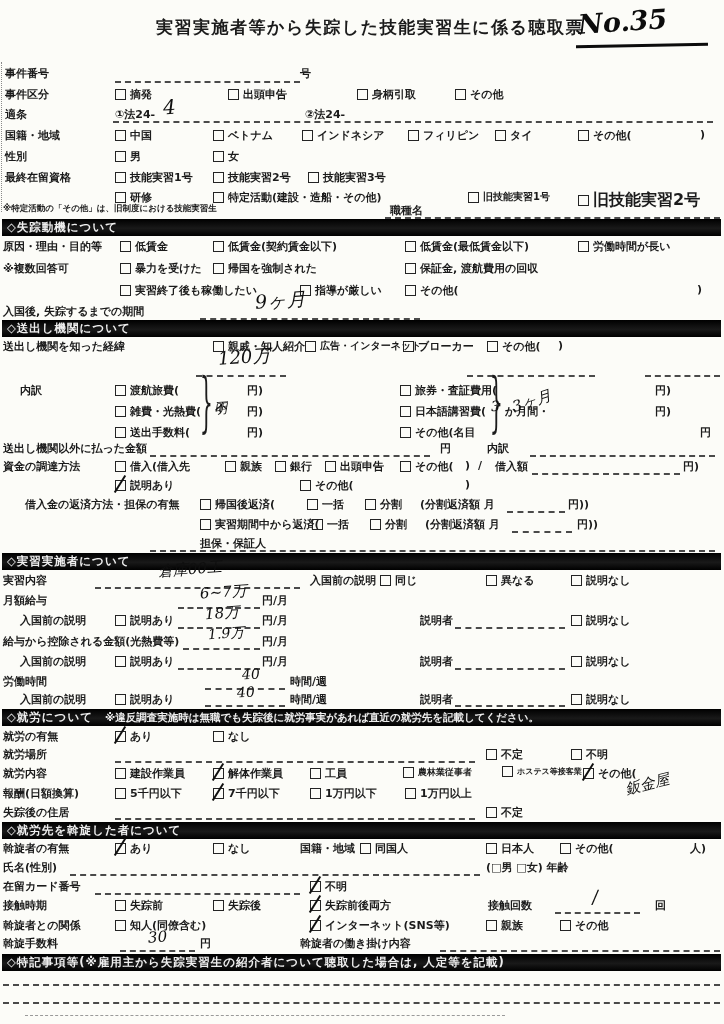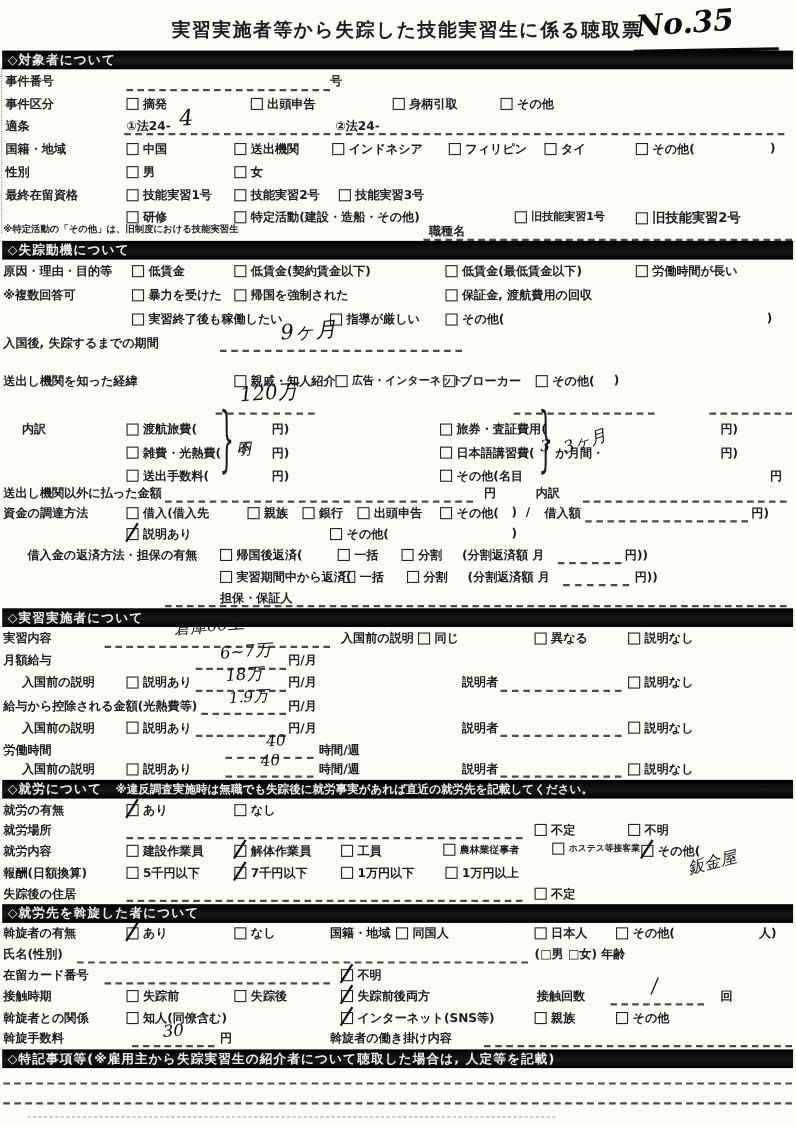--- a/index.html
+++ b/index.html
@@ -34,23 +34,20 @@
 </head>
 <body>
 
 <div class="page">
 
   <div class="title">実習実施者等から失踪した技能実習生に係る聴取票</div>
   <div class="no-hw">No.35</div>
   <div class="no-ul"></div>
   <div class="vline"></div>
 
-  <div class="bar" style="top:46px">
-    <span>◇対象者について</span>
-  </div>
 
   <div class="row" style="top:66px">
     <span style="left:5px">事件番号</span>
     <span style="left:300px">号</span>
   </div>
   <div class="ul" style="top:81px;left:115px;width:185px"></div>
 
   <div class="row" style="top:87px">
     <span style="left:5px">事件区分</span>
     <span class="cb" style="left:115px">
@@ -80,21 +77,21 @@
   <div class="ul" style="top:121px;left:113px;width:600px"></div>
 
   <div class="row" style="top:128px">
     <span style="left:5px">国籍・地域</span>
     <span class="cb" style="left:115px">
         <i class="box" data-checked="false"></i>
         <b>中国</b>
       </span>
     <span class="cb" style="left:213px">
         <i class="box" data-checked="false"></i>
-        <b>送出機関</b>
+        <b>ベトナム</b>
       </span>
     <span class="cb" style="left:302px">
         <i class="box" data-checked="false"></i>
         <b>インドネシア</b>
       </span>
     <span class="cb" style="left:408px">
         <i class="box" data-checked="false"></i>
         <b>フィリピン</b>
       </span>
     <span class="cb" style="left:495px">
@@ -141,21 +138,21 @@
         <b>研修</b>
       </span>
     <span class="cb" style="left:213px">
         <i class="box" data-checked="false"></i>
         <b>特定活動(建設・造船・その他)</b>
       </span>
     <span class="cb" style="left:468px;font-size:10px">
         <i class="box" data-checked="false"></i>
         <b>旧技能実習1号</b>
       </span>
-    <span class="cb" style="left:578px;font-size:12px">
+    <span class="cb" style="left:578px;font-size:16px">
         <i class="box" data-checked="false"></i>
         <b>旧技能実習2号</b>
       </span>
   </div>
 
   <div class="row" style="top:203px">
     <span class="small" style="left:3px">※特定活動の「その他」は、旧制度における技能実習生</span>
     <span style="left:390px">職種名</span>
   </div>
   <div class="ul" style="top:217px;left:385px;width:335px"></div>
@@ -212,20 +209,23 @@
         <b>その他(</b>
       </span>
     <span style="left:697px">)</span>
   </div>
   <div class="row" style="top:304px">
     <span style="left:3px">入国後, 失踪するまでの期間</span>
   </div>
   <div class="hw" style="top:288px;left:255px;font-size:19px">9ヶ月</div>
   <div class="ul" style="top:318px;left:200px;width:220px"></div>
 
+  <div class="bar" style="top:320px">
+    <span>◇送出し機関について</span>
+  </div>
 
   <div class="row" style="top:339px">
     <span style="left:3px">送出し機関を知った経緯</span>
     <span class="cb" style="left:213px">
         <i class="box" data-checked="false"></i>
         <b>親戚・知人紹介</b>
       </span>
     <span class="cb" style="left:305px;font-size:10px">
         <i class="box" data-checked="false"></i>
         <b>広告・インターネット</b>

